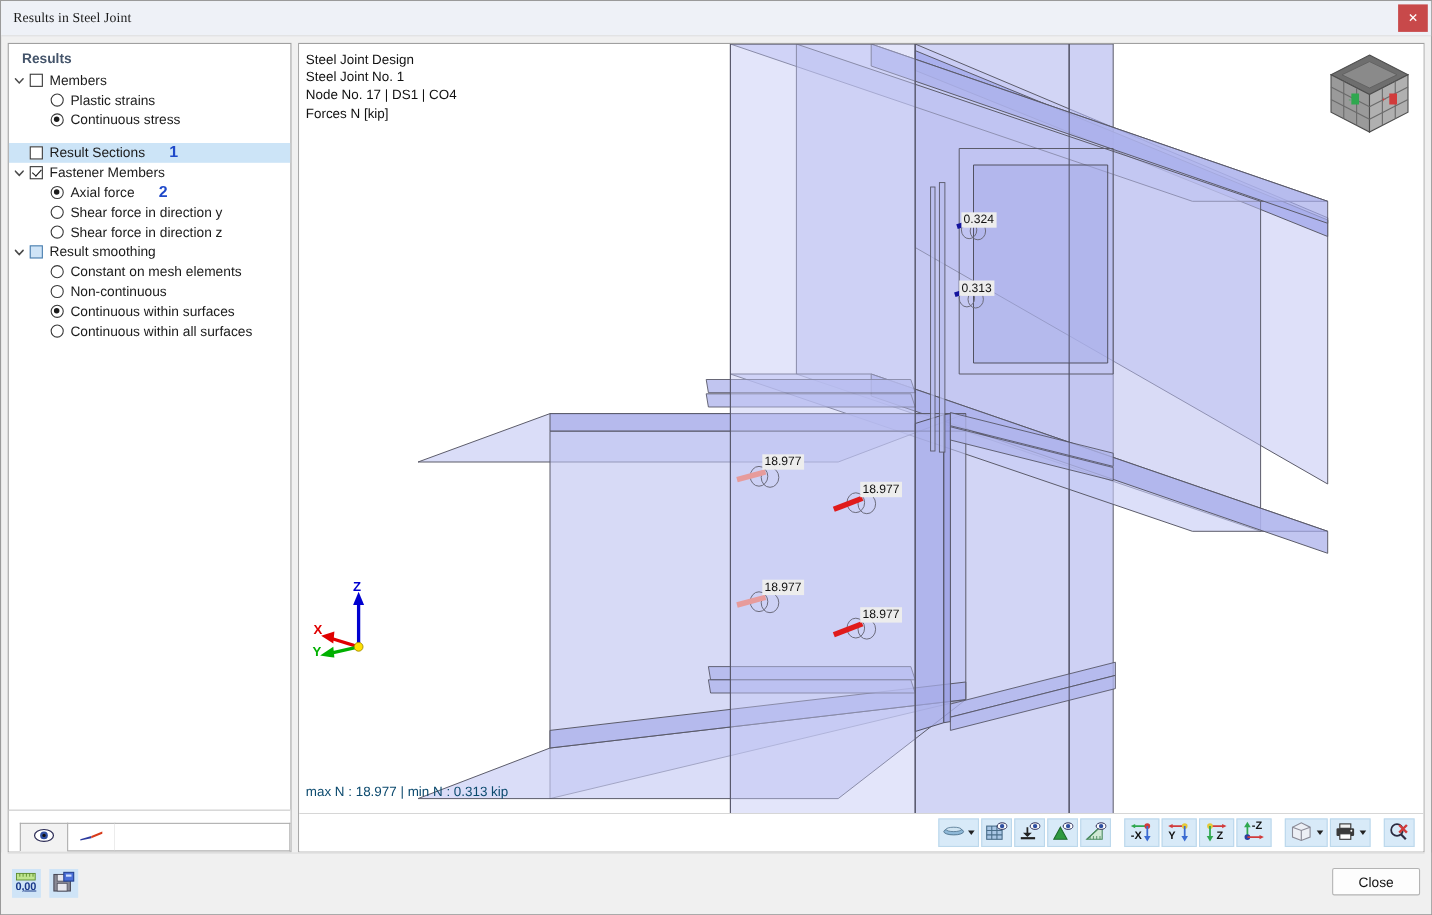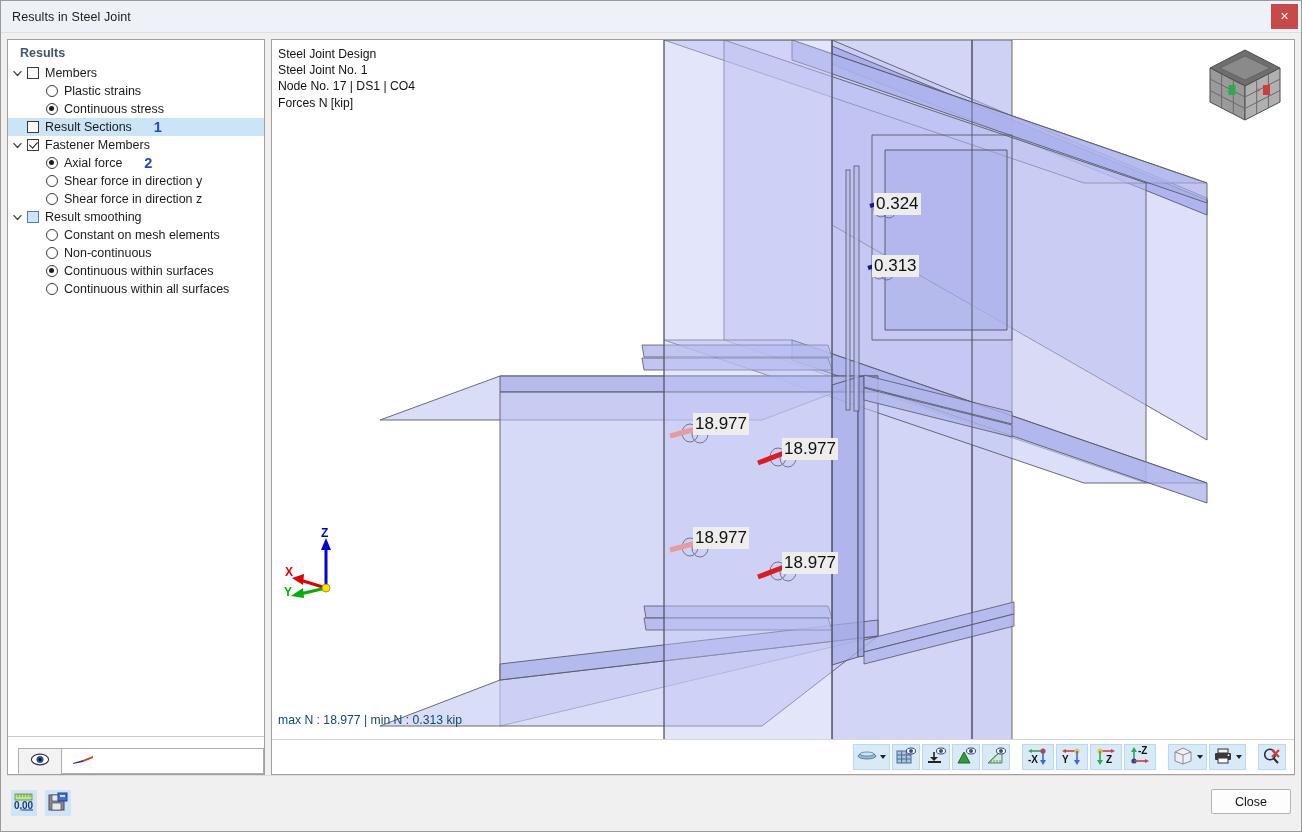--- a/index.html
+++ b/index.html
@@ -17,21 +17,21 @@
   }
   
   .titlebar{
     height:31px;min-height:31px;
     background:#eef1f7;
     border-bottom:1px solid #dfdfdf;
     display:flex;align-items:center;
     position:relative;
   }
   .titlebar .title{
-    padding-left:11px;font-size:12.5px;color:#1b1b1b;letter-spacing:.1px;
+    padding-left:11px;font-size:12.5px;color:#1b1b1b;letter-spacing:.1px;font-family:Liberation Serif, serif;
   }
   .close-x{
     position:absolute;right:3px;top:3px;width:27px;height:25px;
     background:#c8494a;color:#fff;
     display:flex;align-items:center;justify-content:center;
     font-size:11px;font-weight:bold;cursor:pointer;
   }
   
   .body{flex:1;display:flex;padding:6px 6px 0 6px;box-sizing:border-box;gap:6px;min-height:0;justify-content:flex-end;}
   
@@ -43,21 +43,21 @@
   .tree{
     flex:1;overflow:hidden;padding:6px 0 0 0;position:relative;
   }
   .tree-title{
     font-weight:bold;color:#44546a;font-size:12.5px;padding:0 0 4px 12px;
   }
   .trow{
     display:flex;align-items:center;height:18px;position:relative;
     padding-left:0;white-space:nowrap;
   }
-  .trow.sel{background:#cce4f7;}
+  .trow.sel{background:#cce4f7;margin-top:12px;}
   .caret{
     width:19px;min-width:19px;text-align:center;font-size:9px;color:#555;
     display:flex;align-items:center;justify-content:center;
   }
   .caret svg{display:block;}
   .cbox{
     width:12px;height:12px;min-width:12px;border:1px solid #3a3a3a;background:#fff;
     margin-right:6px;box-sizing:border-box;position:relative;
   }
   .cbox.checked::after{
@@ -100,21 +100,21 @@
     z-index:5;
   }
   .vp-status{
     position:absolute;left:6px;bottom:12px;font-size:12.2px;color:#0c4a6e;z-index:5;
   }
   .navcube{position:absolute;right:8px;top:4px;z-index:6;}
   .axes{position:absolute;left:10px;bottom:138px;z-index:6;}
   .svg3d{position:absolute;left:0;top:0;}
   .vlabel{
     position:absolute;background:#ededed;border:0;
-    font-size:17px;color:#111;padding:1px 2px 1px 2px;
+    font-size:11px;color:#111;padding:1px 2px 1px 2px;
     font-family:"Liberation Sans",sans-serif;white-space:nowrap;z-index:4;
   }
   
   .vtoolbar{
     height:34px;min-height:34px;border-top:1px solid #d6d6d6;
     display:flex;align-items:center;justify-content:flex-end;
     padding-right:6px;background:#fff;gap:0px;
   }
   .tbtn{
     height:26px;min-width:28px;padding:0 3px;

